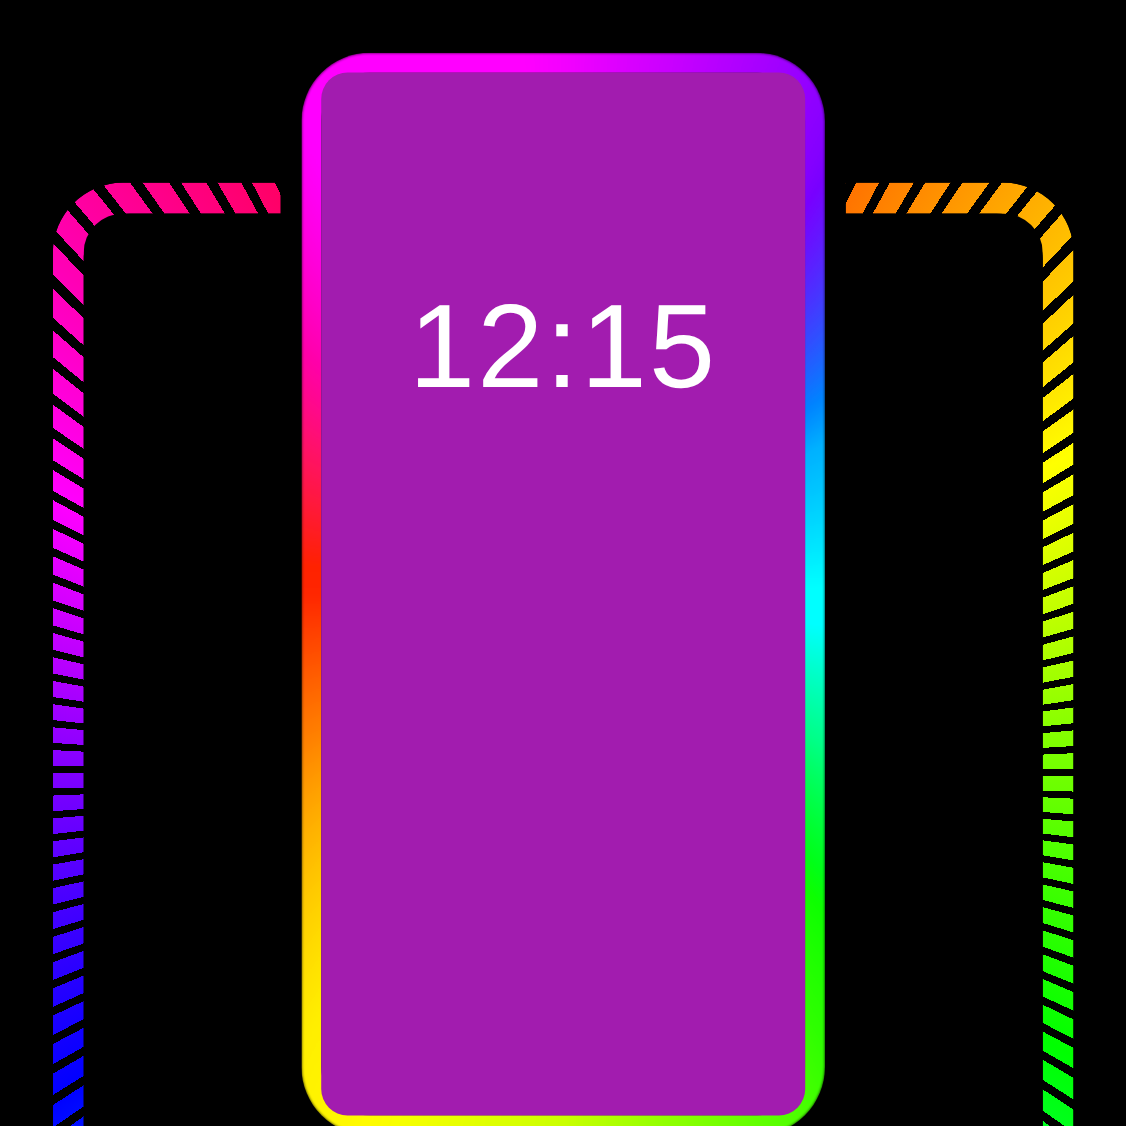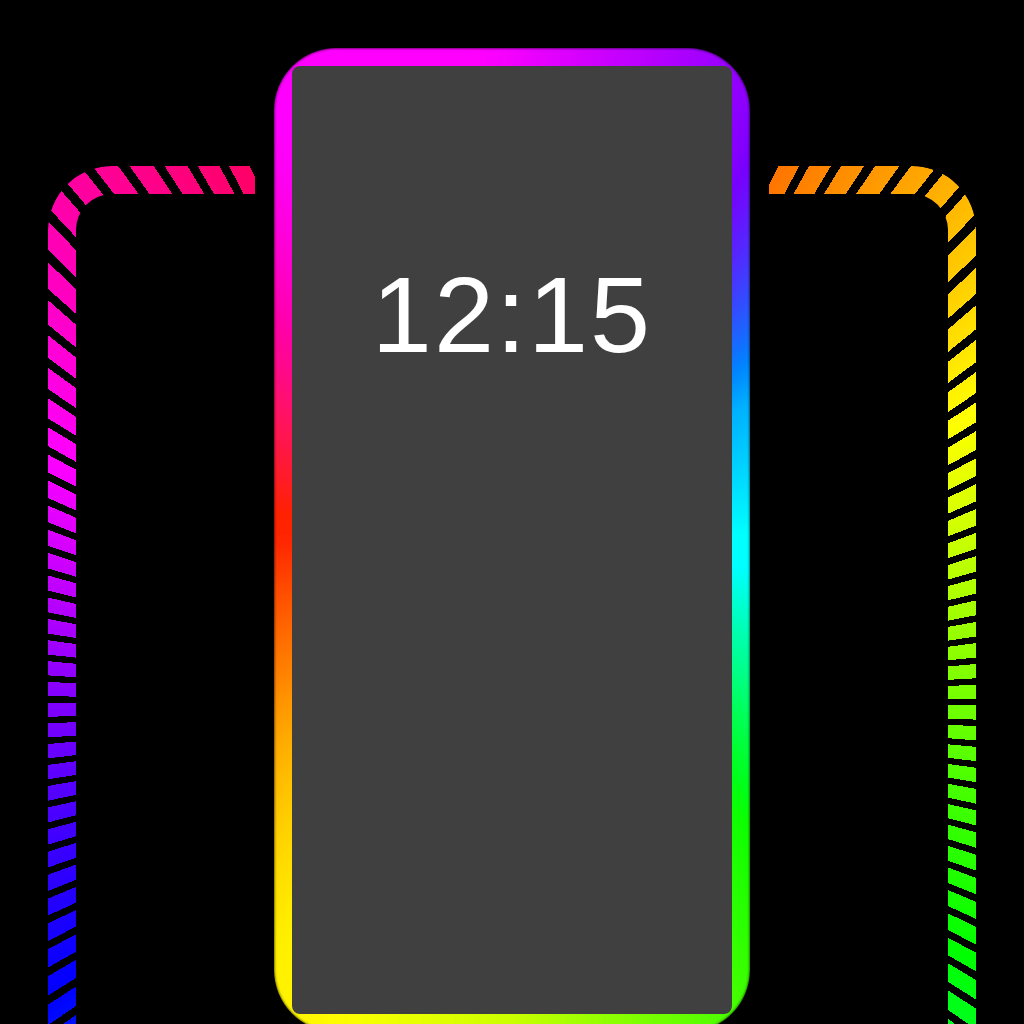--- a/index.html
+++ b/index.html
@@ -134,22 +134,22 @@
       -webkit-mask-composite: xor;
       mask:
         linear-gradient(#000 0 0) content-box,
         linear-gradient(#000 0 0);
       mask-composite: exclude;
       filter: blur(1.5px) saturate(1.3) brightness(1.05);
     }
     .front-device-inner {
       position: absolute;
       inset: 10px;
-      background: #404040;
-      border-radius: 8px;
+      background: #a21caf;
+      border-radius: 24px;
       display: flex;
       align-items: flex-start;
       justify-content: center;
     }
 
     .clock {
       color: #ffffff;
       font-size: 108px;
       font-weight: 300;
       letter-spacing: 2px;

